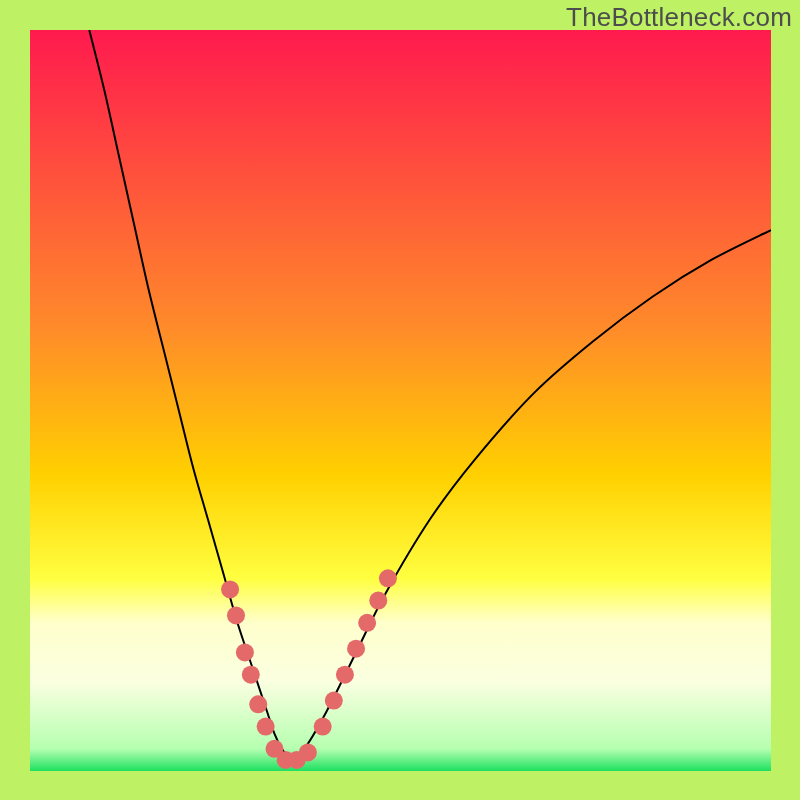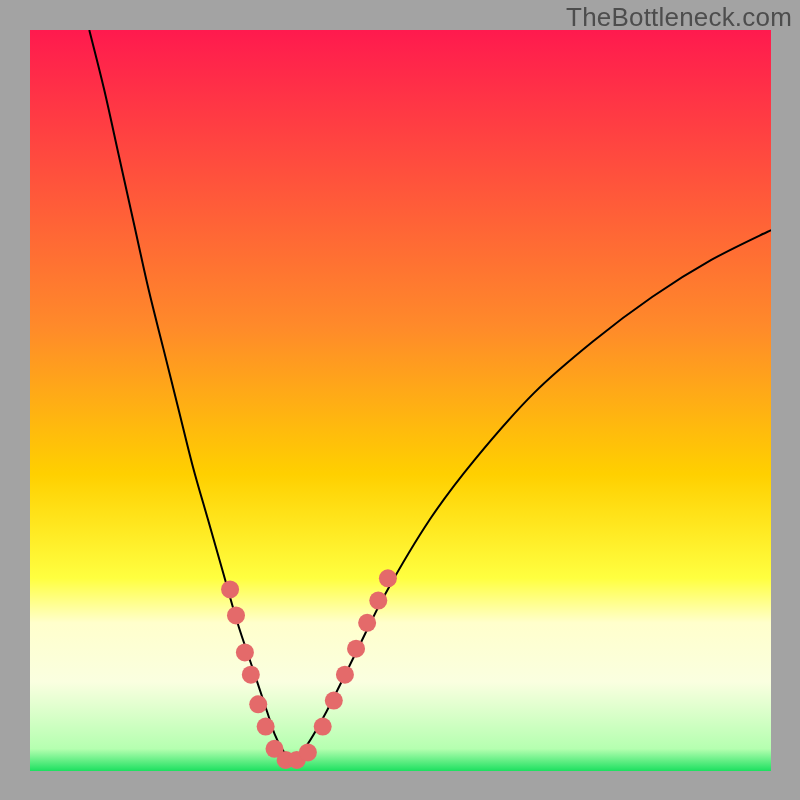--- a/index.html
+++ b/index.html
@@ -10,21 +10,21 @@
     overflow: hidden;
     background: #000;
     font-family: Arial, Helvetica, sans-serif;
   }
   .frame {
     position: absolute;
     left: 0;
     top: 0;
     width: 800px;
     height: 800px;
-    background: #a3a3a3;
+    background: #bef264;
   }
   .plot {
     position: absolute;
     left: 30px;
     top: 30px;
     width: 741px;
     height: 741px;
   }
   .watermark {
     position: absolute;

